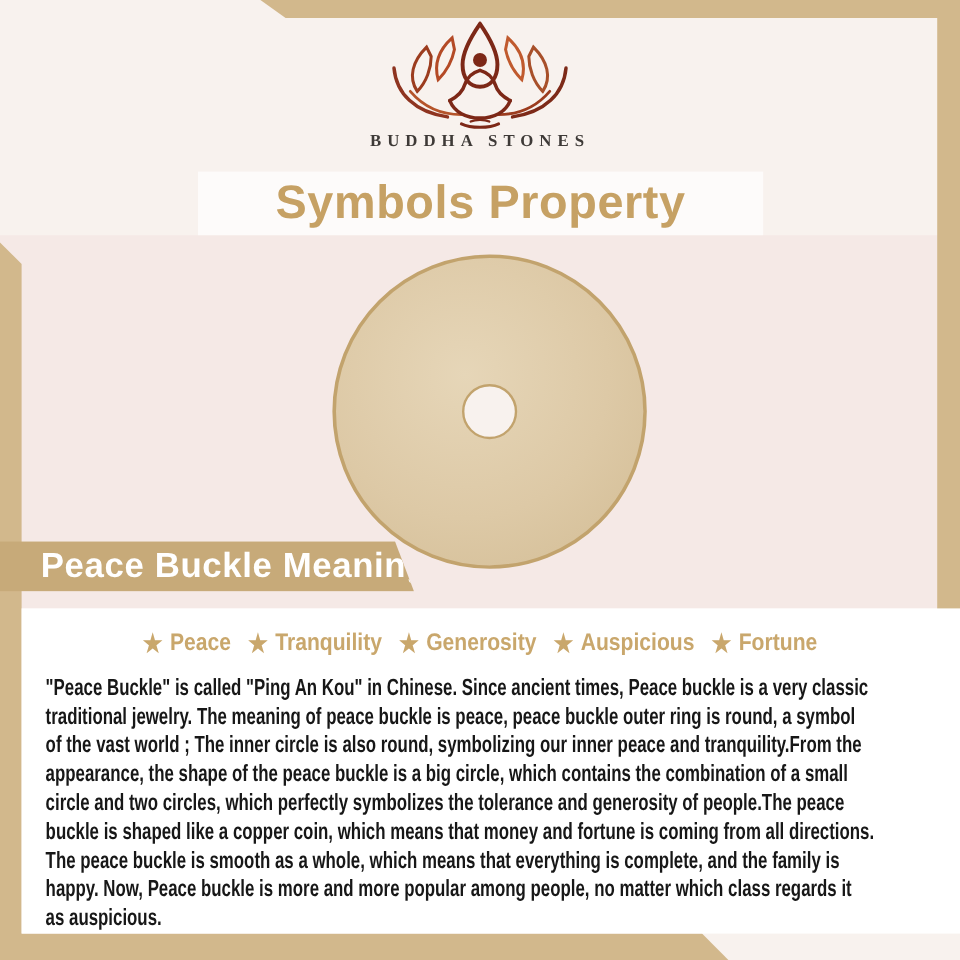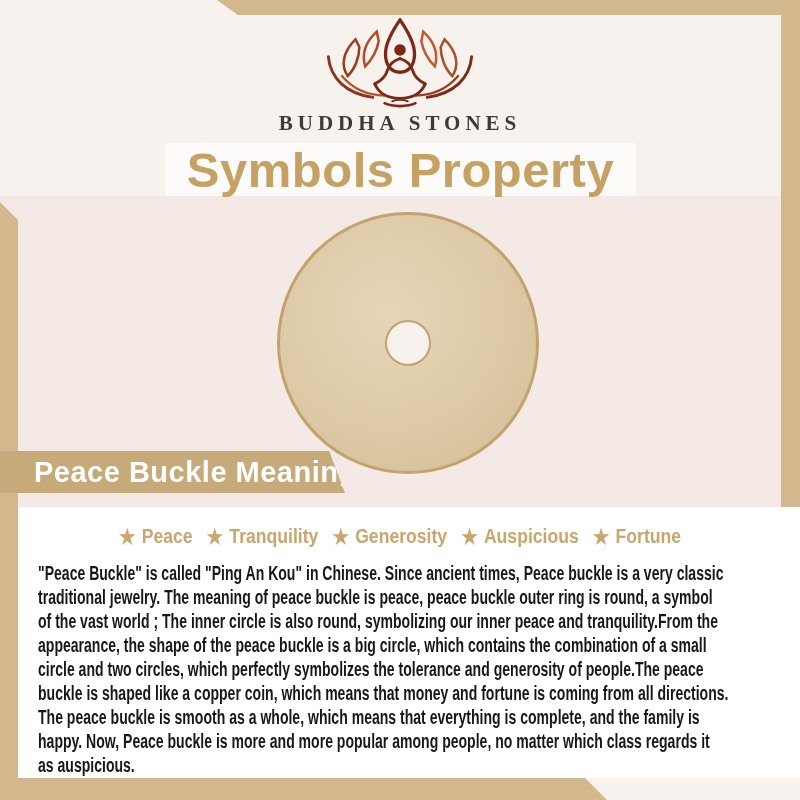--- a/index.html
+++ b/index.html
@@ -9,28 +9,28 @@
   }
   
   .mid-band{position:absolute;left:0;top:196px;width:800px;height:311px;background:#f5e9e6;}
   
   .frame{position:absolute;left:0;top:0;width:800px;height:800px;pointer-events:none;}
   
   .logo{position:absolute;left:0;top:0;width:800px;text-align:center;}
   .logo svg{position:absolute;left:322px;top:18px;}
   .brand-name{
     position:absolute;left:0;top:111px;width:800px;text-align:center;
-    font-family:"Liberation Serif",serif;font-size:21px;font-weight:600;
+    font-family:"Liberation Serif",serif;font-size:14px;font-weight:600;
     letter-spacing:5px;color:#3e3a37;
   }
   
   .title-band{position:absolute;left:165px;top:143px;width:471px;height:53px;background:#fdfbfa;}
   .title{
     width:100%;height:100%;display:flex;align-items:center;justify-content:center;
-    font-size:49px;font-weight:bold;color:#c6a164;letter-spacing:0.5px;
+    font-size:39px;font-weight:bold;color:#c6a164;letter-spacing:0.5px;
   }
   
   .disc{
     position:absolute;left:277px;top:212px;width:262px;height:262px;box-sizing:border-box;
     border-radius:50%;border:3px solid #c2a36d;
     background:radial-gradient(circle at 42% 38%, #e6d6b8 0%, #ddc9a6 55%, #d2bc94 100%);
   }
   .disc-hole{
     position:absolute;left:calc(50% - 23px);top:calc(50% - 23px);
     width:46px;height:46px;box-sizing:border-box;border-radius:50%;

